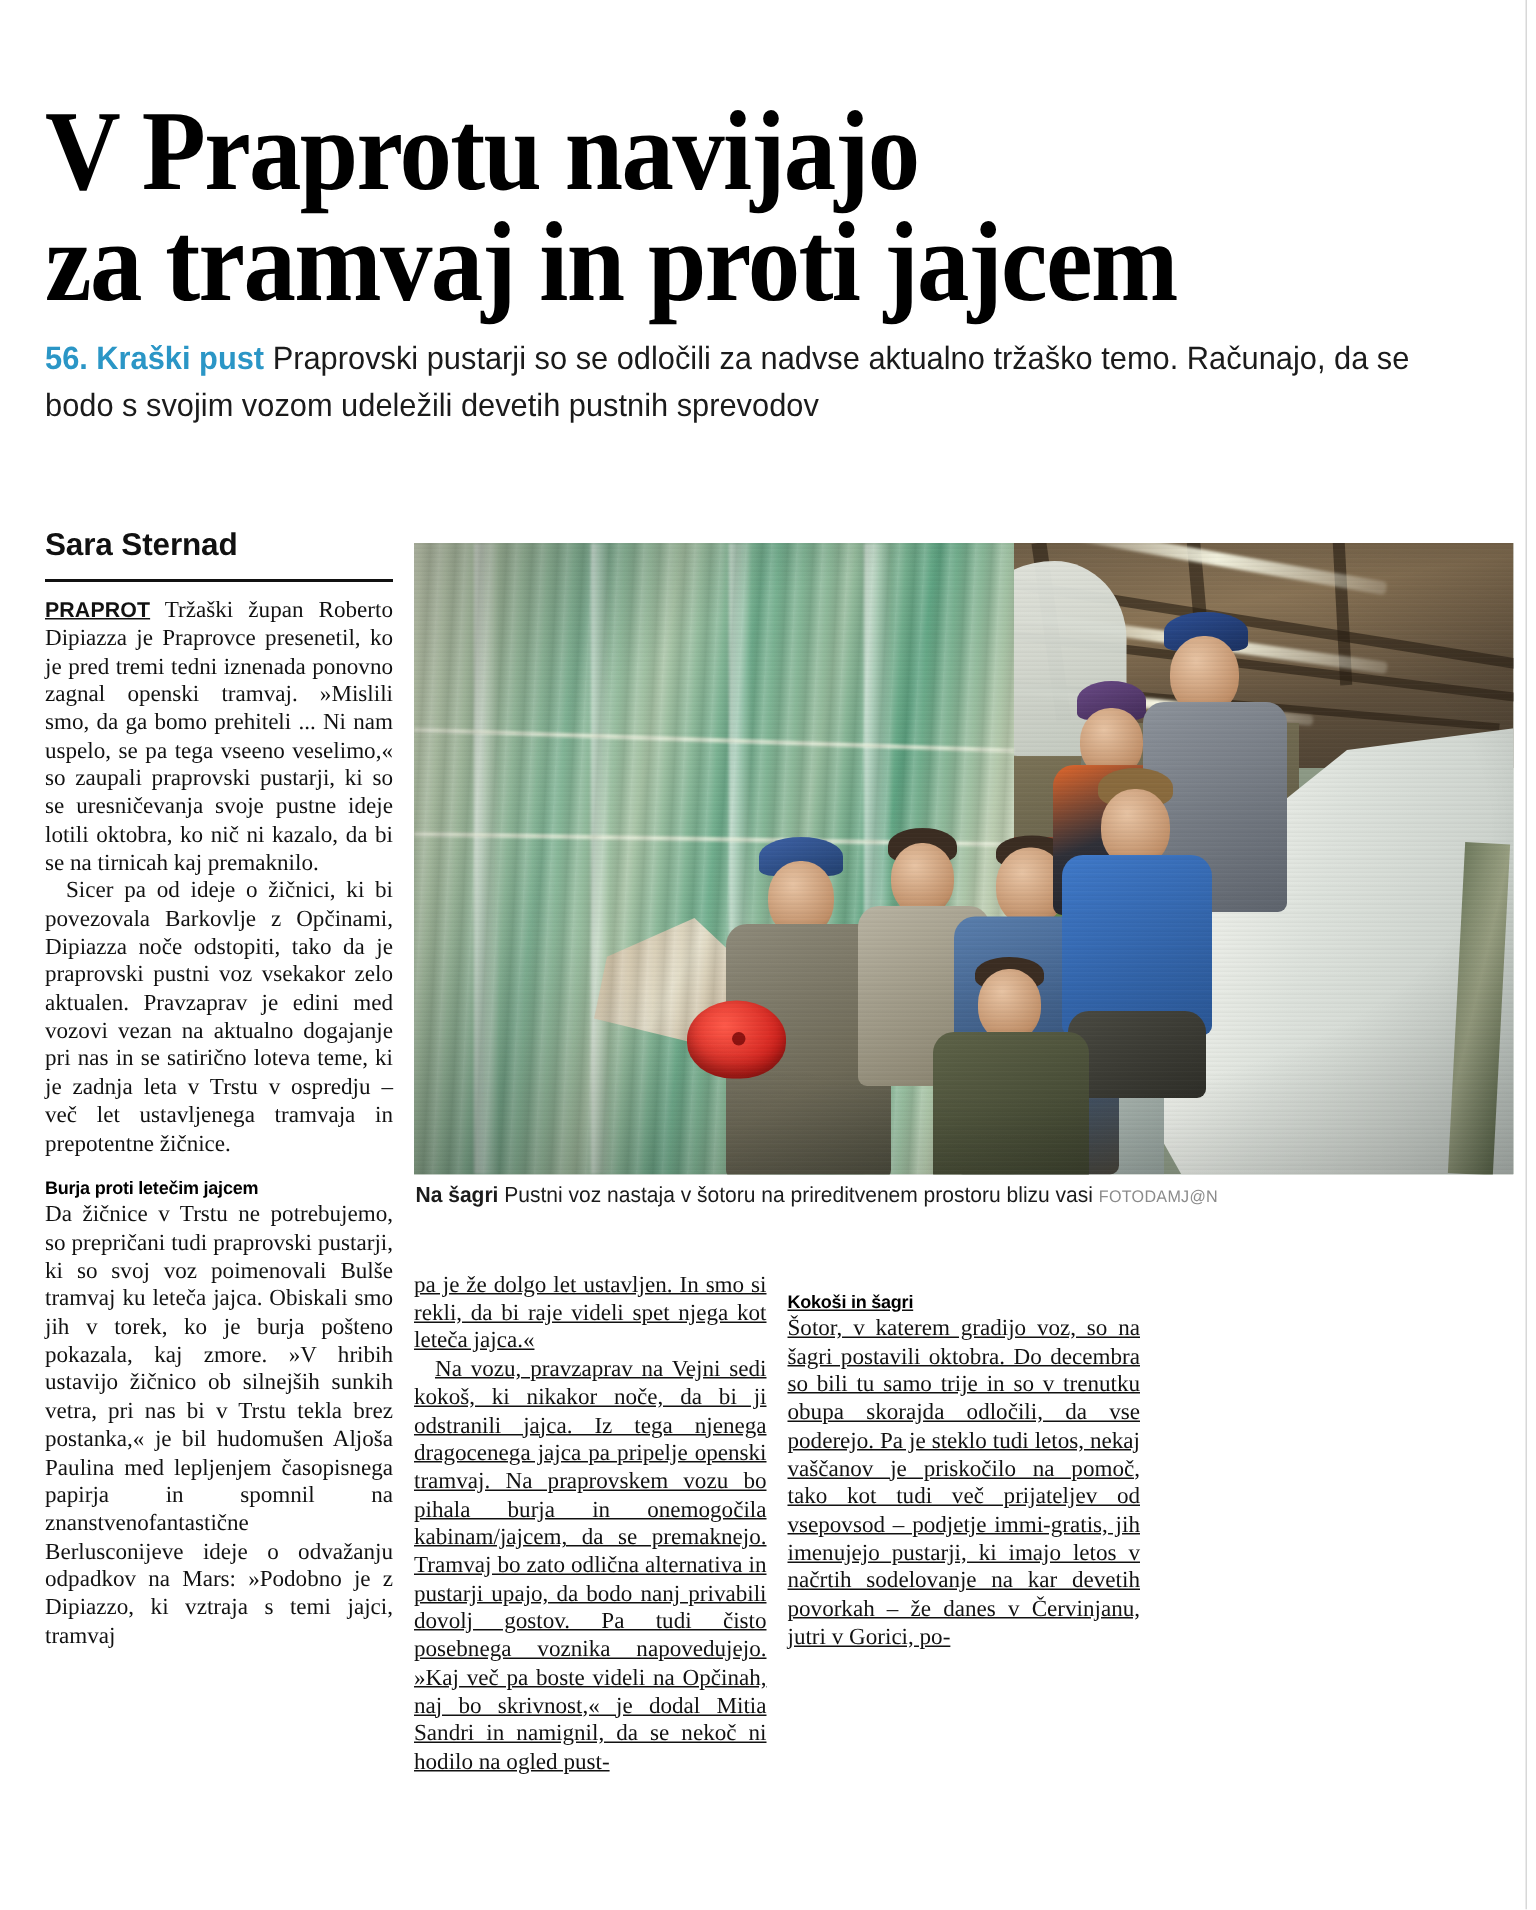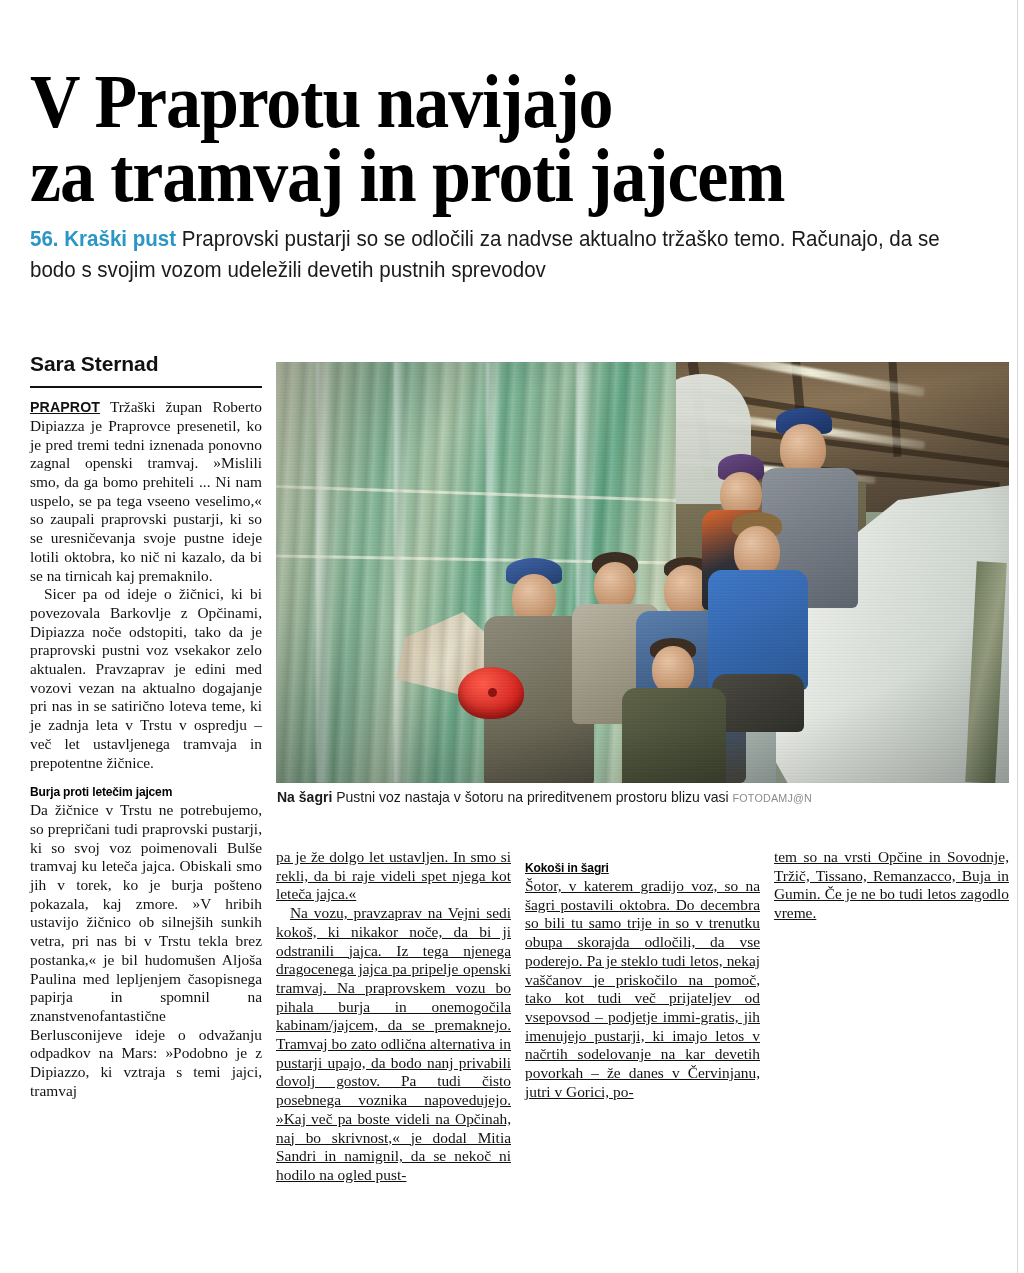--- a/index.html
+++ b/index.html
@@ -406,19 +406,18 @@
 
     <div class="col">
       <div class="subhead">Kokoši in šagri</div>
       <div class="bodytext">
         <p class="first">Šotor, v katerem gradijo voz, so na šagri postavili oktobra. Do decembra so bili tu samo trije in so v trenutku obupa skorajda odločili, da vse poderejo. Pa je steklo tudi letos, nekaj vaščanov je priskočilo na pomoč, tako kot tudi več prijateljev od vsepovsod – podjetje immi-gratis, jih imenujejo pustarji, ki imajo letos v načrtih sodelovanje na kar devetih povorkah – že danes v Červinjanu, jutri v Gorici, po-</p>
       </div>
     </div>
 
     <div class="col">
       <div class="bodytext">
-        <p class="first">tem so na vrsti Opčine in Sovodnje, Tržič, Tissano, Remanzacco, Buja in Gumin. Če je ne bo tudi letos zagodlo vreme.</p>
       </div>
     </div>
 
   </div>
 
 </div>
 
 </body></html>

